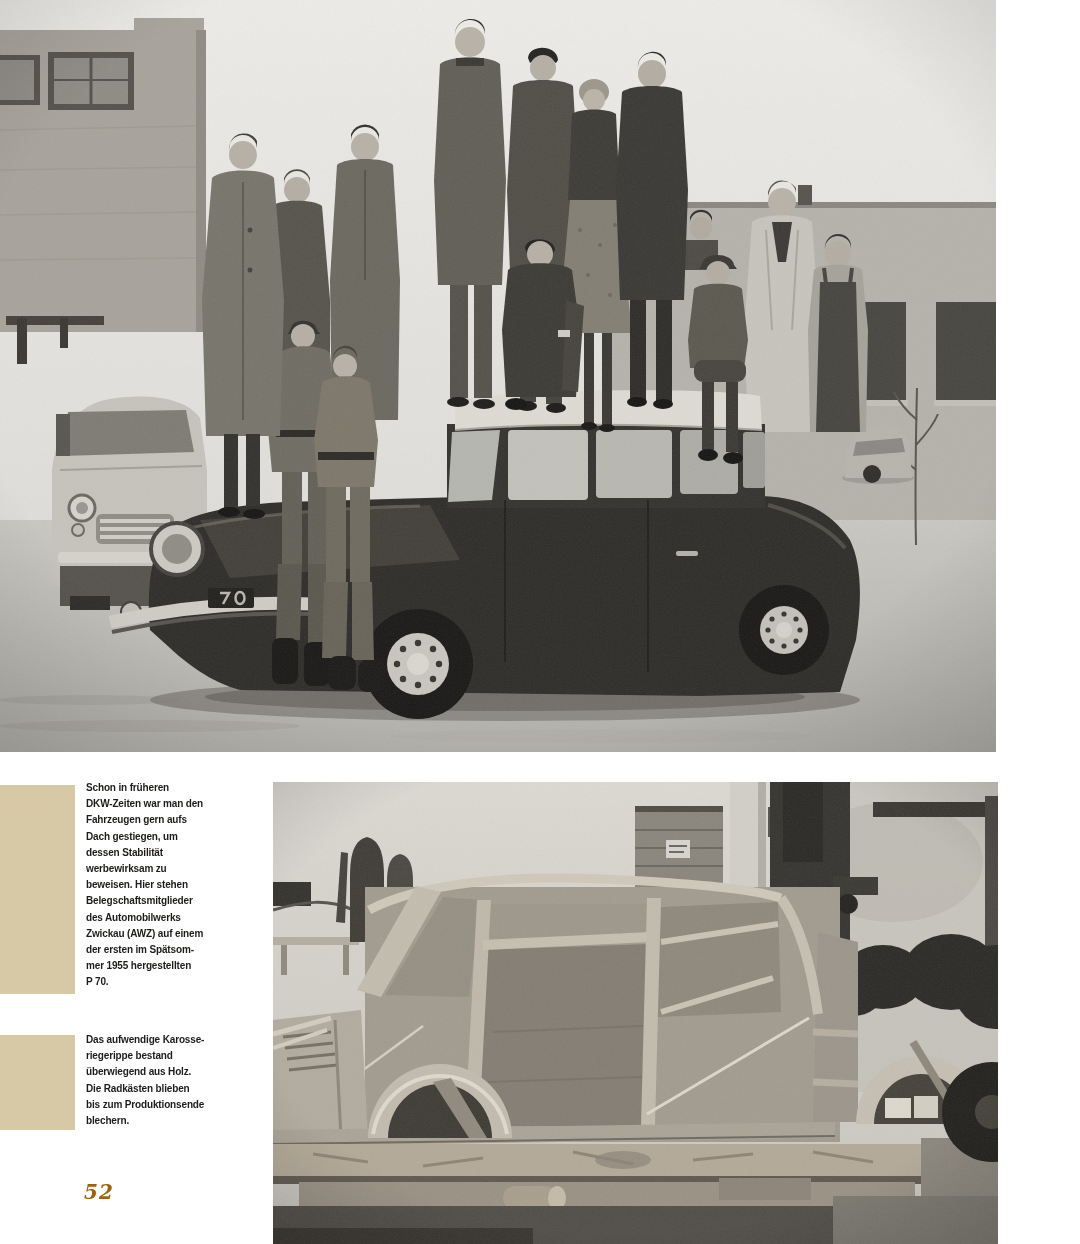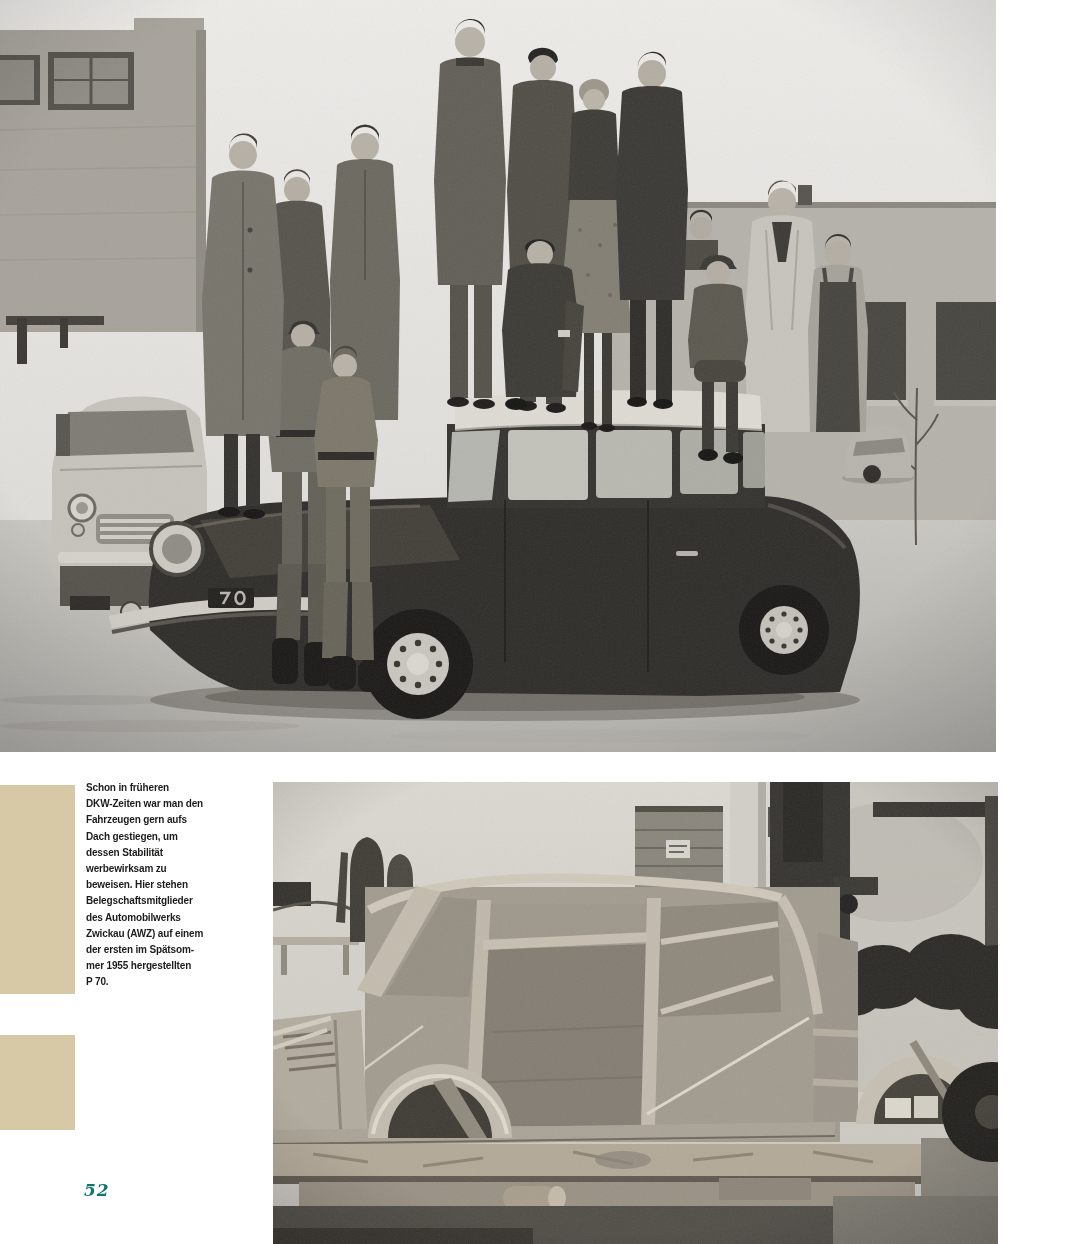--- a/index.html
+++ b/index.html
@@ -10,21 +10,21 @@
   .photo-top{left:0;top:0;width:996px;height:752px;}
   .photo-bottom{left:273px;top:782px;width:725px;height:462px;}
   .accent{position:absolute;left:0;width:75px;background:#d7c8a6;}
   .accent-1{top:785px;height:209px;}
   .accent-2{top:1035px;height:95px;}
   .caption{position:absolute;left:86px;width:190px;font-size:10px;line-height:16.2px;
            font-weight:bold;letter-spacing:-0.15px;color:#1d1c1a;white-space:pre-line;}
   .caption-1{top:780px;}
   .caption-2{top:1032px;}
   .page-number{position:absolute;left:84px;top:1180px;font-family:"DejaVu Serif",serif;
-           font-style:italic;font-weight:bold;font-size:17px;color:#0f766e;letter-spacing:1px;}
+           font-style:italic;font-weight:bold;font-size:20px;color:#a16207;letter-spacing:1px;}
 </style>
 </head>
 <body>
 
 <div class="page">
 
   <figure class="photo photo-top" style="margin:0">
     <svg viewBox="0 0 996 752" preserveAspectRatio="none">
       <defs>
         <linearGradient id="skyA" x1="0" y1="0" x2="0" y2="1">
@@ -328,20 +328,26 @@
 werbewirksam zu
 beweisen. Hier stehen
 Belegschaftsmitglieder
 des Automobilwerks
 Zwickau (AWZ) auf einem
 der ersten im Spätsom-
 mer 1955 hergestellten
 P 70.</div>
 
   <div class="accent accent-2"></div>
+  <div class="caption caption-2">Das aufwendige Karosse-
+riegerippe bestand
+überwiegend aus Holz.
+Die Radkästen blieben
+bis zum Produktionsende
+blechern.</div>
 
   <div class="page-number">52</div>
 
   <figure class="photo photo-bottom" style="margin:0">
     <svg viewBox="0 0 725 462" preserveAspectRatio="none">
       <defs>
         <linearGradient id="wallB" x1="0" y1="0" x2="0" y2="1">
           <stop offset="0" stop-color="#dcd9d2"></stop>
             <stop offset="1" stop-color="#c8c5be"></stop>
         </linearGradient>

